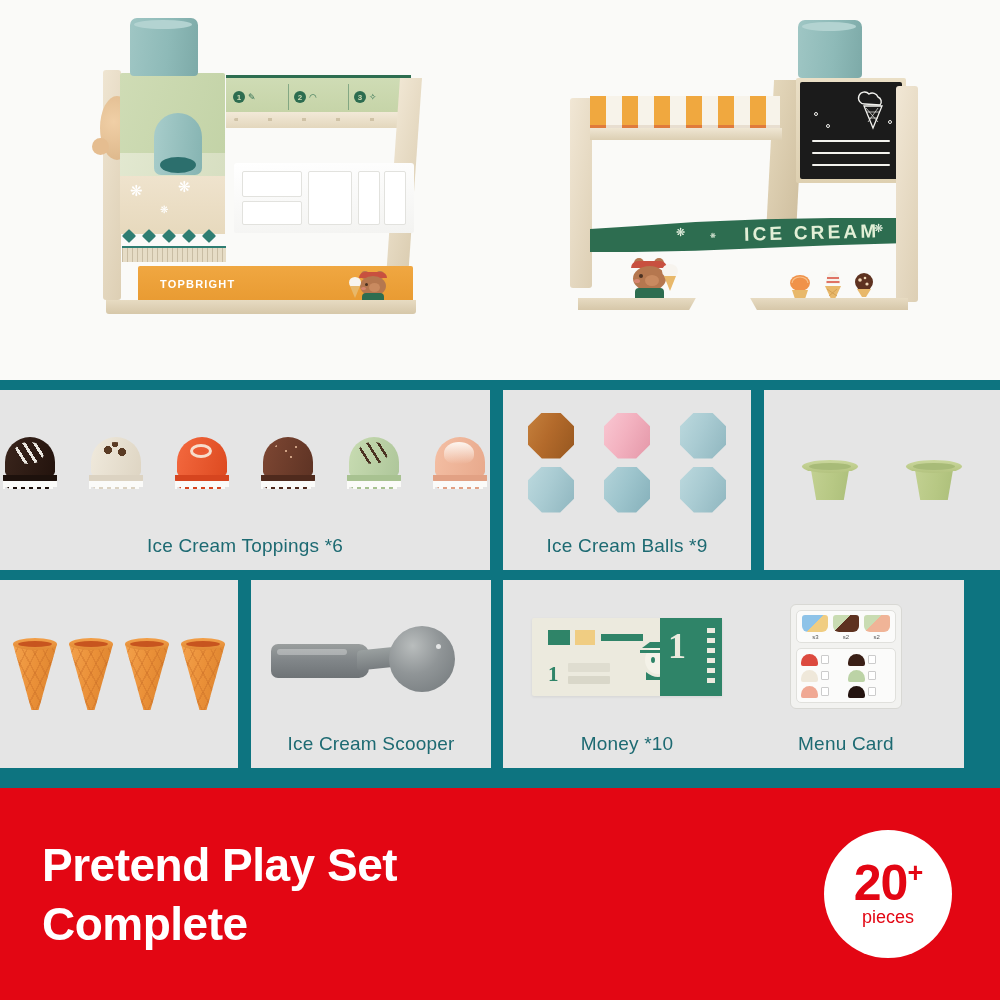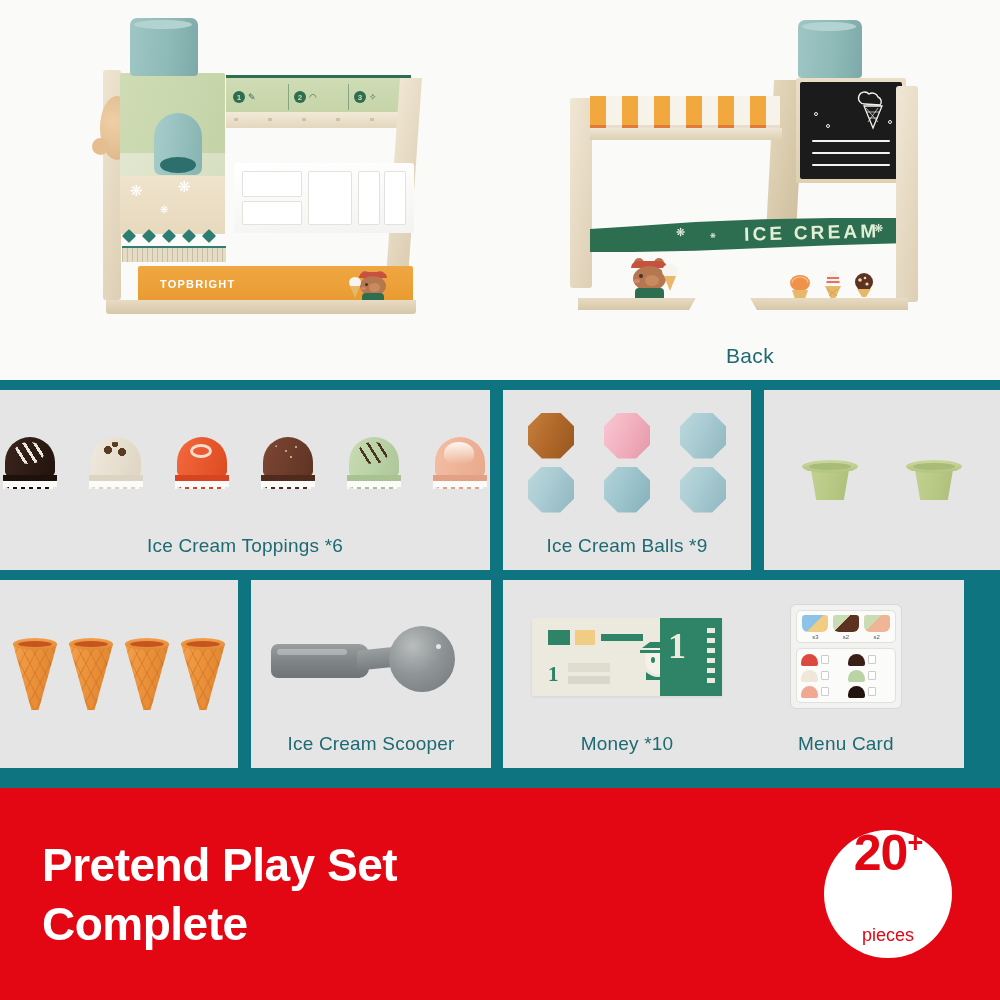--- a/index.html
+++ b/index.html
@@ -427,21 +427,21 @@
   }
   .banner-title {
     position:absolute; left:42px; top:48px;
     color:#ffffff; font-size:46px; font-weight:bold;
     line-height:1.28; letter-spacing:-.5px;
   }
   .badge {
     position:absolute; right:48px; top:42px;
     width:128px; height:128px; background:#ffffff; border-radius:50%;
     display:flex; flex-direction:column;
-    align-items:center; justify-content:flex-start;gap:48px;
+    align-items:center; justify-content:center;
   }
   .badge-num {
     color:#e30613; font-size:50px; font-weight:bold; line-height:.92;
     letter-spacing:-1px;
   }
   .badge-num sup { font-size:27px; vertical-align:super; }
   .badge-sub { color:#e30613; font-size:18px; margin-top:1px; }
 </style>
 </head>
 <body>
@@ -593,21 +593,20 @@
           <circle cx="8" cy="8" r="1.8" fill="#f2d9b8"></circle>
           <circle cx="15" cy="12" r="1.6" fill="#f2d9b8"></circle>
           <circle cx="13" cy="6" r="1.3" fill="#f2d9b8"></circle>
           <path d="M5 17 L19 17 L14 25 L10 25 Z" fill="#e8b86a"></path>
         </svg>
       </span>
 
       <div class="b-rightpost"></div>
       <div class="b-base"></div>
     </div>
-    <div class="view-caption">Back</div>
   </div>
 </div>
 
 <div class="grid-wrap">
 
   <div class="cell" style="left:0px;top:10px;width:490px;height:180px;">
     <div class="cell-art">
       <div class="toppings-row">
         <span class="topping">
           <span class="dome" style="background:linear-gradient(105deg,#3a251c,#23130d);"></span>

